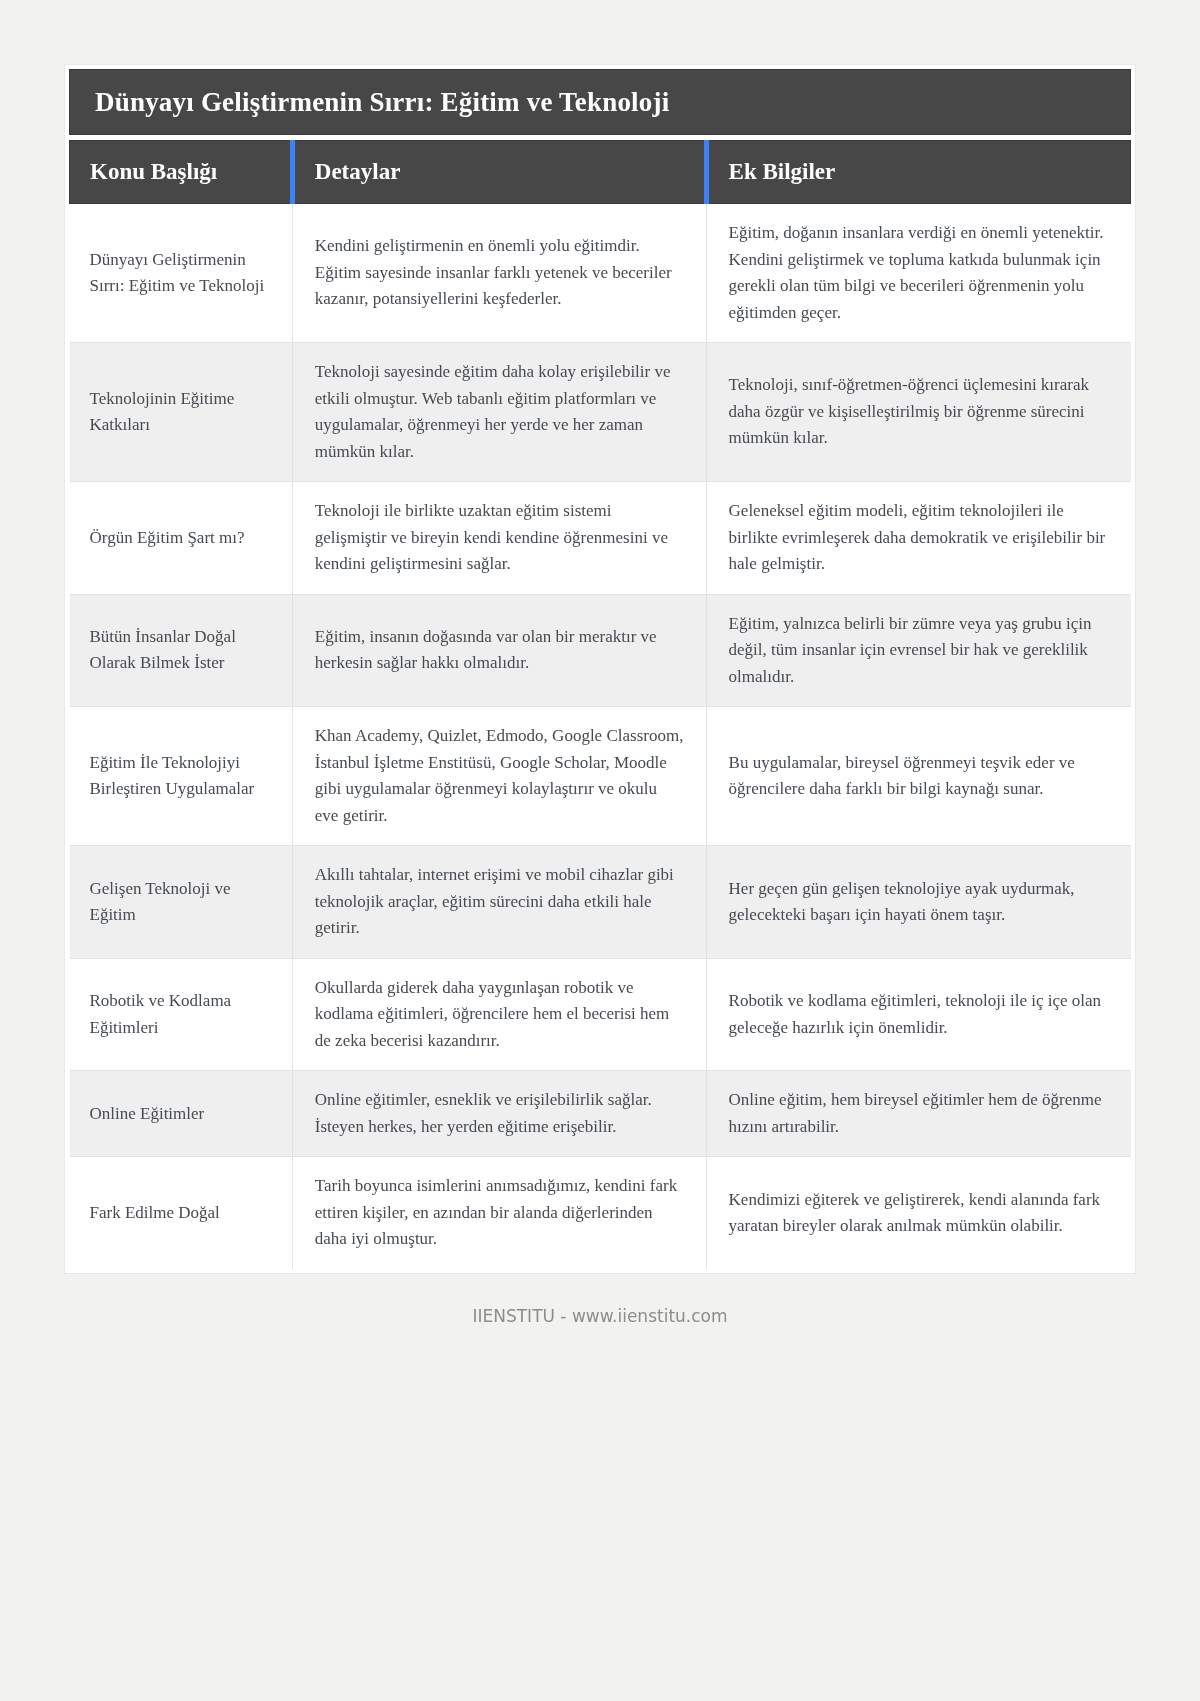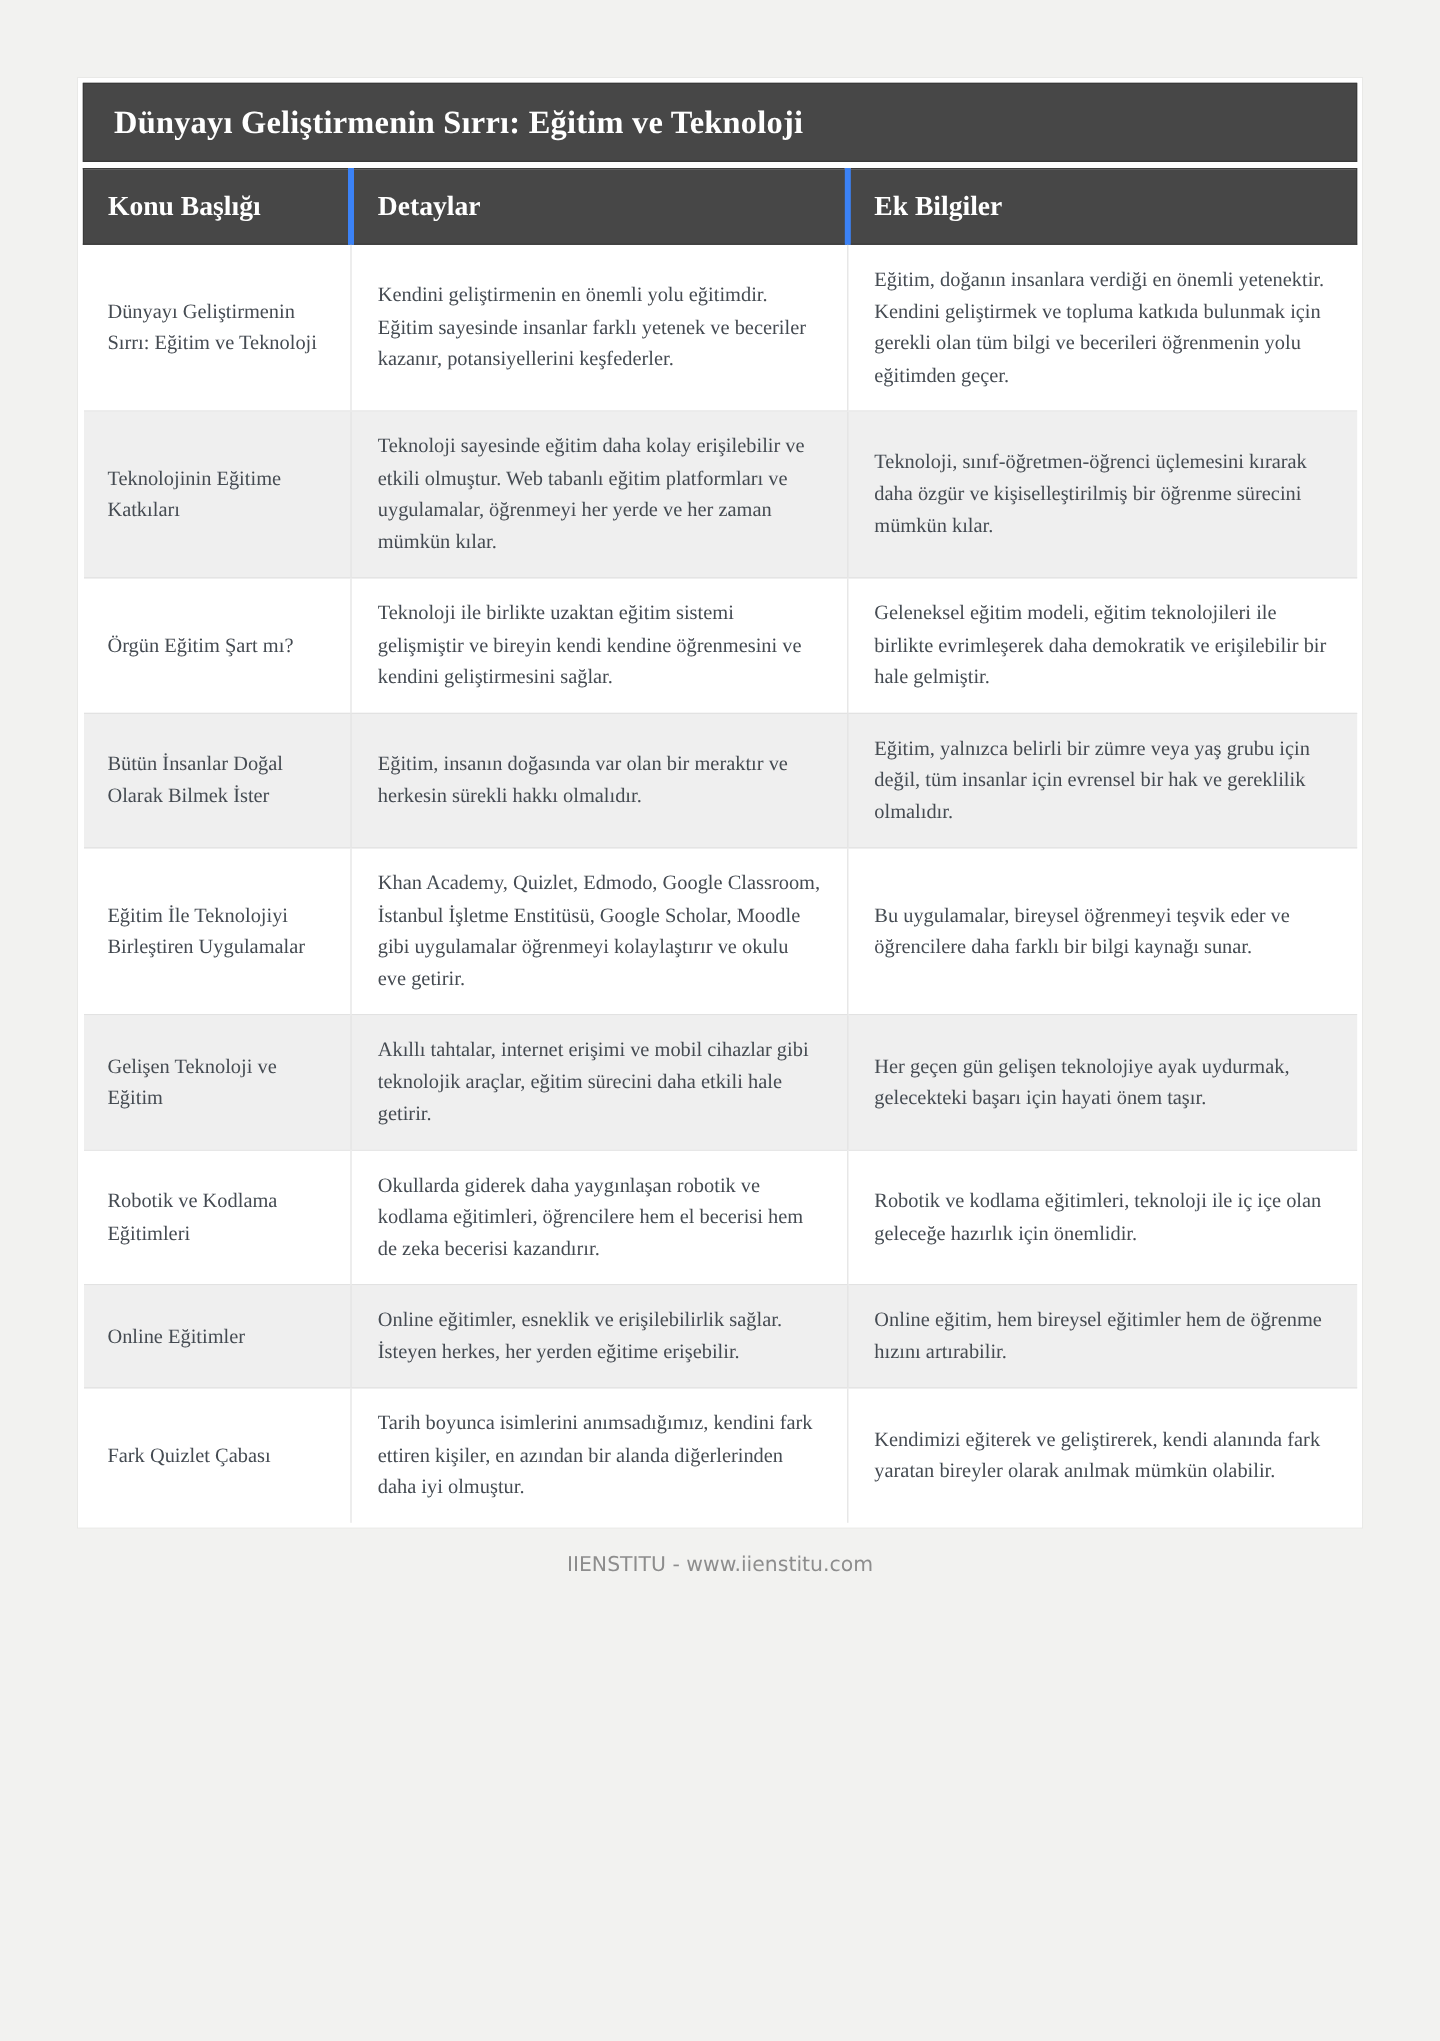--- a/index.html
+++ b/index.html
@@ -74,21 +74,21 @@
   tbody td + td{
     border-left:1px solid var(--line);
   }
   tbody td.topic{
     padding:14px 12px 14px 20px;
   }
   tbody tr:nth-child(even){
     background:var(--row-alt);
   }
   .footer{
-    margin-top:20px;
+    margin-top:32px;
     text-align:center;
     color:var(--footer);
     font-size:17px;
   }
 </style>
 </head>
 <body>
 
 <div class="card">
   <div class="title-bar">
@@ -119,21 +119,21 @@
         <td>Teknoloji sayesinde eğitim daha kolay erişilebilir ve etkili olmuştur. Web tabanlı eğitim platformları ve uygulamalar, öğrenmeyi her yerde ve her zaman mümkün kılar.</td>
         <td>Teknoloji, sınıf-öğretmen-öğrenci üçlemesini kırarak daha özgür ve kişiselleştirilmiş bir öğrenme sürecini mümkün kılar.</td>
       </tr>
       <tr>
         <td class="topic">Örgün Eğitim Şart mı?</td>
         <td>Teknoloji ile birlikte uzaktan eğitim sistemi gelişmiştir ve bireyin kendi kendine öğrenmesini ve kendini geliştirmesini sağlar.</td>
         <td>Geleneksel eğitim modeli, eğitim teknolojileri ile birlikte evrimleşerek daha demokratik ve erişilebilir bir hale gelmiştir.</td>
       </tr>
       <tr>
         <td class="topic">Bütün İnsanlar Doğal Olarak Bilmek İster</td>
-        <td>Eğitim, insanın doğasında var olan bir meraktır ve herkesin sürekli hakkı olmalıdır.</td>
+        <td>Eğitim, insanın doğasında var olan bir meraktır ve herkesin sağlar hakkı olmalıdır.</td>
         <td>Eğitim, yalnızca belirli bir zümre veya yaş grubu için değil, tüm insanlar için evrensel bir hak ve gereklilik olmalıdır.</td>
       </tr>
       <tr>
         <td class="topic">Eğitim İle Teknolojiyi Birleştiren Uygulamalar</td>
         <td>Khan Academy, Quizlet, Edmodo, Google Classroom, İstanbul İşletme Enstitüsü, Google Scholar, Moodle gibi uygulamalar öğrenmeyi kolaylaştırır ve okulu eve getirir.</td>
         <td>Bu uygulamalar, bireysel öğrenmeyi teşvik eder ve öğrencilere daha farklı bir bilgi kaynağı sunar.</td>
       </tr>
       <tr>
         <td class="topic">Gelişen Teknoloji ve Eğitim</td>
         <td>Akıllı tahtalar, internet erişimi ve mobil cihazlar gibi teknolojik araçlar, eğitim sürecini daha etkili hale getirir.</td>
@@ -143,21 +143,21 @@
         <td class="topic">Robotik ve Kodlama Eğitimleri</td>
         <td>Okullarda giderek daha yaygınlaşan robotik ve kodlama eğitimleri, öğrencilere hem el becerisi hem de zeka becerisi kazandırır.</td>
         <td>Robotik ve kodlama eğitimleri, teknoloji ile iç içe olan geleceğe hazırlık için önemlidir.</td>
       </tr>
       <tr>
         <td class="topic">Online Eğitimler</td>
         <td>Online eğitimler, esneklik ve erişilebilirlik sağlar. İsteyen herkes, her yerden eğitime erişebilir.</td>
         <td>Online eğitim, hem bireysel eğitimler hem de öğrenme hızını artırabilir.</td>
       </tr>
       <tr>
-        <td class="topic">Fark Quizlet Çabası</td>
+        <td class="topic">Fark Edilme Doğal</td>
         <td>Tarih boyunca isimlerini anımsadığımız, kendini fark ettiren kişiler, en azından bir alanda diğerlerinden daha iyi olmuştur.</td>
         <td>Kendimizi eğiterek ve geliştirerek, kendi alanında fark yaratan bireyler olarak anılmak mümkün olabilir.</td>
       </tr>
     </tbody>
   </table>
 </div>
 
 <div class="footer">IIENSTITU - www.iienstitu.com</div>
 
 </body></html>

